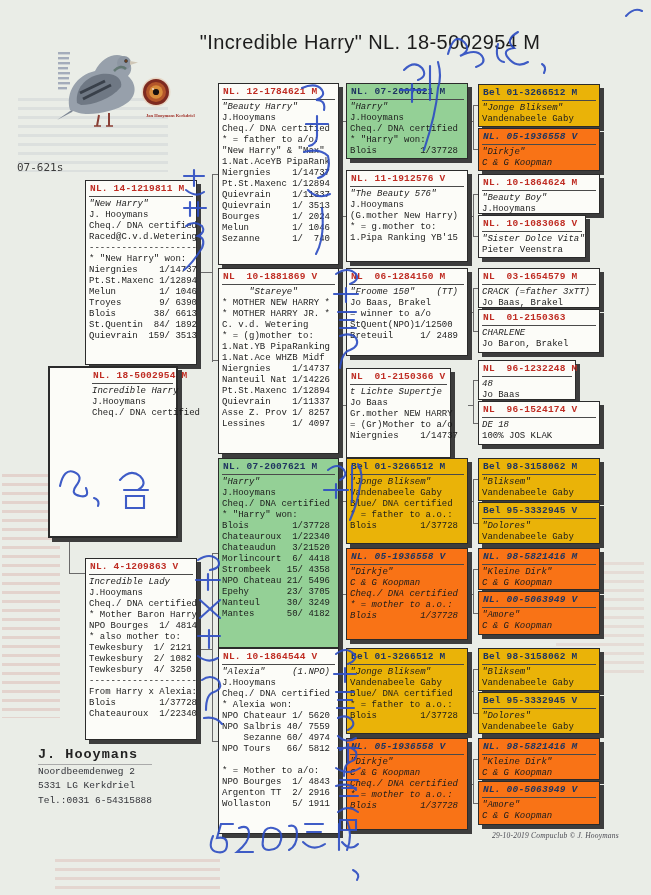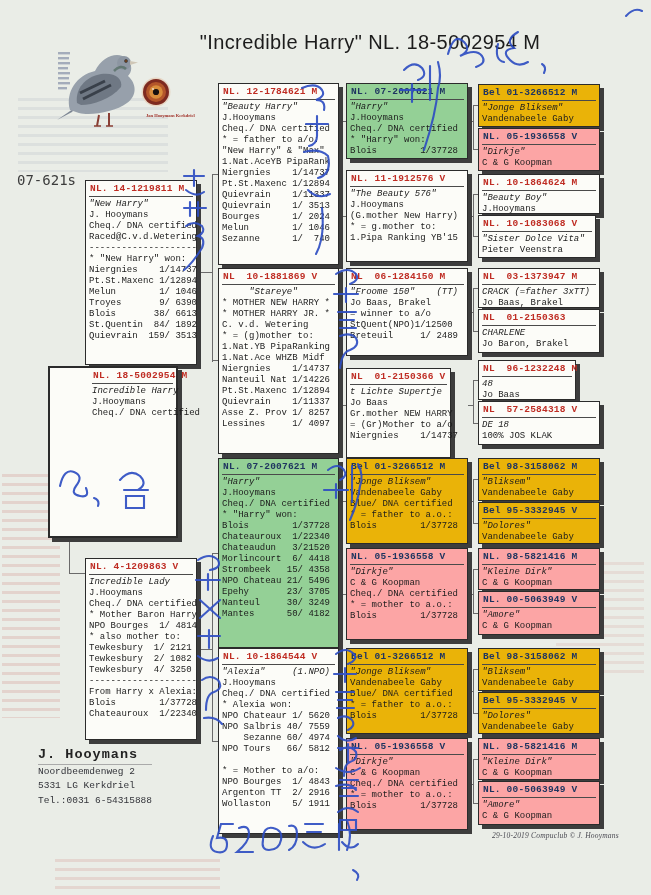--- a/index.html
+++ b/index.html
@@ -5,30 +5,30 @@
   html,body{margin:0;padding:0;background:#d7dad4;}
   .page{position:relative;width:651px;height:895px;background:#eaede7;overflow:hidden;
         font-family:"DejaVu Sans Mono","Liberation Mono",monospace;}
   .title{position:absolute;left:150px;top:31px;width:440px;text-align:center;
          font-family:"Liberation Sans",sans-serif;font-size:20px;color:#1c1c1c;letter-spacing:.4px;}
   .pbox{position:absolute;box-sizing:border-box;border:1.4px solid #2b2b2b;
         box-shadow:4px 4px 0 #3d3d3d;padding:2px 3px;z-index:2;}
   .pbox.white{background:#fcfcf8;}
   .pbox.green{background:#94d096;}
   .pbox.redbg{background:#eab308;}
-  .pbox.yellow{background:#fca5a5;}
+  .pbox.yellow{background:#f97316;font-style:italic;}
   .ring{font-family:"Liberation Mono",monospace;font-weight:bold;font-size:9.5px;
         letter-spacing:.2px;border-bottom:1px solid #4a4a4a;padding:0 1px 2px;white-space:pre;}
   .ring.r{color:#bf2d24;}
   .ring.n{color:#1f3560;}
   .bd{margin:2px 0 0;font-family:"Liberation Mono",monospace;font-size:9px;line-height:1.22;
       color:#1c1c1c;white-space:pre;}
   .bd::first-line{font-style:italic;}
   .cline{position:absolute;background:#6a6a6a;z-index:1;}
-  .pagecode{position:absolute;left:17px;top:172px;font-size:14px;color:#3c3c3c;}
+  .pagecode{position:absolute;left:17px;top:161px;font-size:11px;color:#3c3c3c;}
   .owner{position:absolute;left:38px;top:747px;color:#222;}
   .owner .nm{font-family:"Liberation Mono",monospace;font-weight:bold;font-size:13.5px;
              letter-spacing:1px;border-bottom:1px solid #aaa;padding-bottom:2px;}
   .owner .ln{font-family:"Liberation Mono",monospace;font-size:9.5px;line-height:1.5;color:#33343a;}
   .footer{position:absolute;left:492px;top:831px;font-family:"Liberation Serif",serif;
           font-style:italic;font-size:7.5px;color:#4a4a52;letter-spacing:.2px;}
   .logo{position:absolute;left:52px;top:40px;z-index:2;}
   .eyecap{position:absolute;left:146px;top:113px;width:70px;font-family:"Liberation Serif",serif;
           font-size:4.5px;line-height:1.25;color:#a03028;font-weight:bold;z-index:2;}
   .bleed{position:absolute;pointer-events:none;z-index:0;filter:blur(.6px);}
@@ -262,42 +262,42 @@
   <div class="pbox yellow" style="left:478px;top:128px;width:122px;height:43px;">
     <div class="ring n">NL. 05-1936558 V</div>
     <pre class="bd">"Dirkje"
 C &amp; G Koopman</pre>
   </div>
   <div class="pbox white" style="left:478px;top:174px;width:122px;height:40px;">
     <div class="ring r">NL. 10-1864624 M</div>
     <pre class="bd">"Beauty Boy"
 J.Hooymans</pre>
   </div>
-  <div class="pbox white" style="left:478px;top:215px;width:118px;height:43px;">
+  <div class="pbox white" style="left:478px;top:215px;width:108px;height:43px;">
     <div class="ring r">NL. 10-1083068 V</div>
     <pre class="bd">"Sister Dolce Vita"
 Pieter Veenstra</pre>
   </div>
   <div class="pbox white" style="left:478px;top:268px;width:122px;height:40px;">
-    <div class="ring r">NL  03-1373947 M</div>
+    <div class="ring r">NL  03-1654579 M</div>
     <pre class="bd">CRACK (=father 3xTT)
 Jo Baas, Brakel</pre>
   </div>
   <div class="pbox white" style="left:478px;top:309px;width:122px;height:44px;">
     <div class="ring r">NL  01-2150363</div>
     <pre class="bd">CHARLENE
 Jo Baron, Brakel</pre>
   </div>
   <div class="pbox white" style="left:478px;top:360px;width:98px;height:40px;">
     <div class="ring r">NL  96-1232248 M</div>
     <pre class="bd">48
 Jo Baas</pre>
   </div>
   <div class="pbox white" style="left:478px;top:401px;width:122px;height:44px;">
-    <div class="ring r">NL  57-2584318 V</div>
+    <div class="ring r">NL  96-1524174 V</div>
     <pre class="bd">DE 18
 100% JOS KLAK</pre>
   </div>
   <div class="pbox redbg" style="left:478px;top:458px;width:122px;height:43px;">
     <div class="ring n">Bel 98-3158062 M</div>
     <pre class="bd">"Bliksem"
 Vandenabeele Gaby</pre>
   </div>
   <div class="pbox redbg" style="left:478px;top:502px;width:122px;height:42px;">
     <div class="ring n">Bel 95-3332945 V</div>

